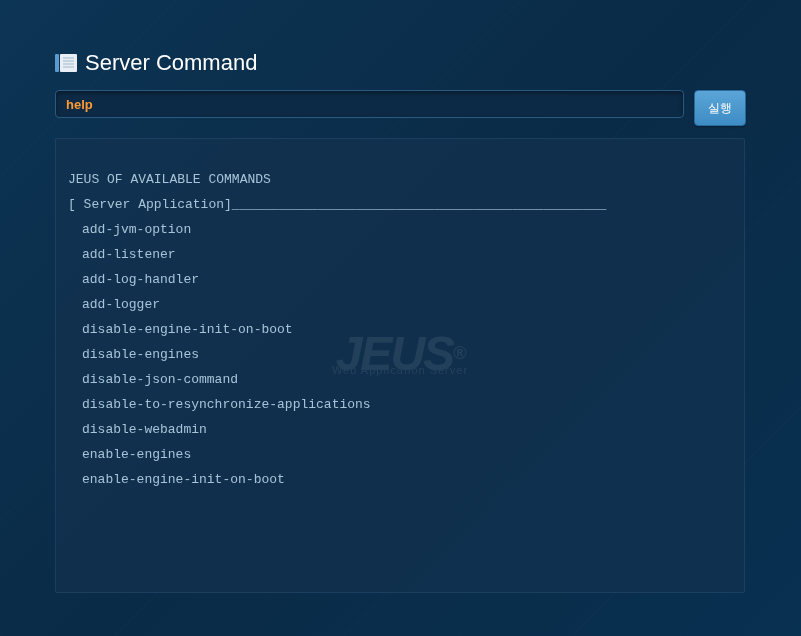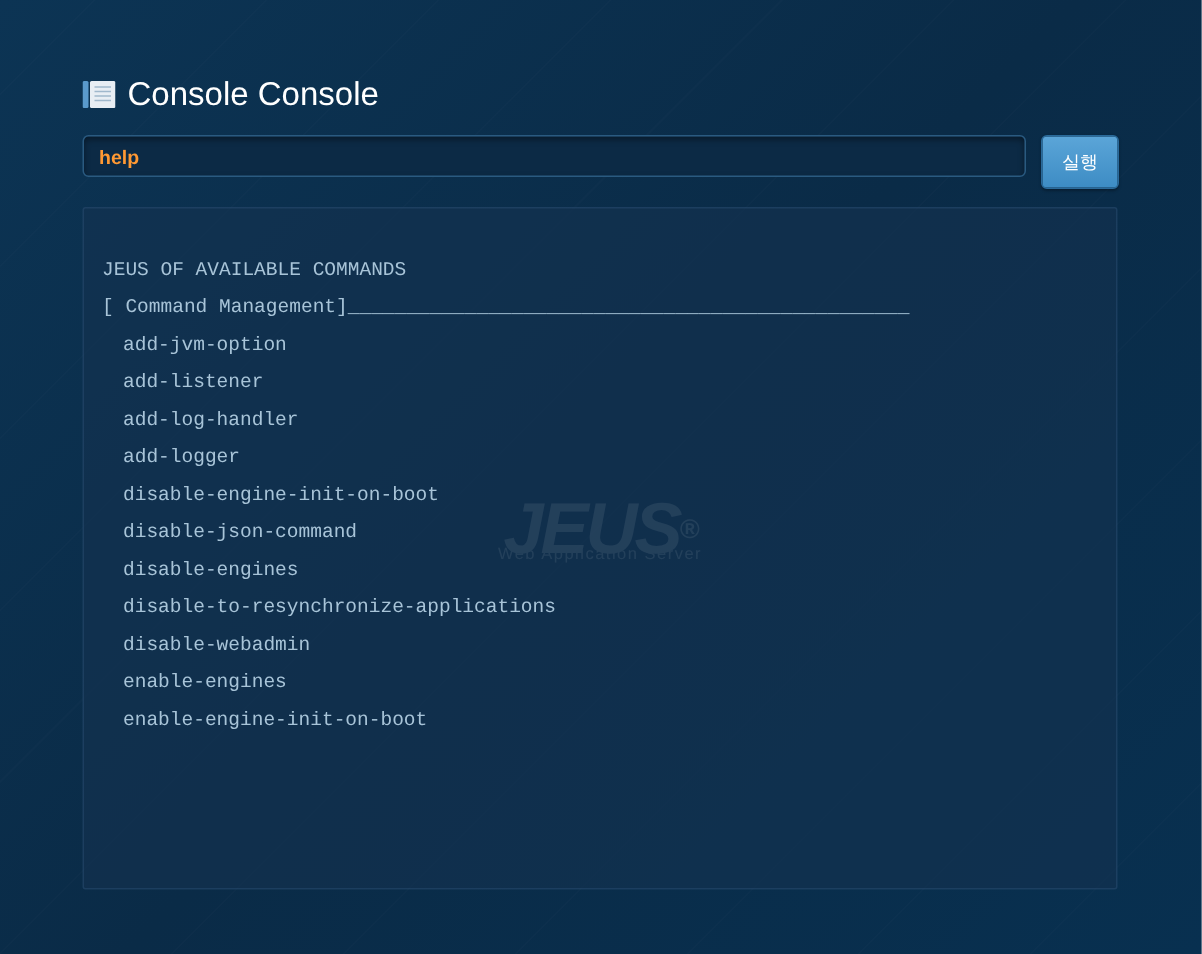--- a/index.html
+++ b/index.html
@@ -146,40 +146,40 @@
     <span class="title-icon">
       <svg width="22" height="18" viewBox="0 0 22 18">
         <rect x="0" y="0" width="4" height="18" fill="#5a9acc" rx="1"></rect>
         <rect x="5" y="0" width="17" height="18" fill="#e8eef4" rx="1"></rect>
         <line x1="8" y1="4" x2="19" y2="4" stroke="#a0b8cc" stroke-width="1"></line>
         <line x1="8" y1="7" x2="19" y2="7" stroke="#a0b8cc" stroke-width="1"></line>
         <line x1="8" y1="10" x2="19" y2="10" stroke="#a0b8cc" stroke-width="1"></line>
         <line x1="8" y1="13" x2="19" y2="13" stroke="#a0b8cc" stroke-width="1"></line>
       </svg>
     </span>
-    <span class="title-text">Console Console</span>
+    <span class="title-text">Server Command</span>
   </div>
 
   <div class="input-row">
     <input type="text" class="command-input" value="help" style="">
     <button class="execute-button">실행</button>
   </div>
 
   <div class="output-panel">
     <div class="watermark">
       <div class="watermark-main"><span>JEUS</span><span style="font-size:18px;vertical-align:top;">®</span></div>
       <div class="watermark-sub">Web Application Server</div>
     </div>
     <div class="output-line">JEUS OF AVAILABLE COMMANDS</div>
-    <div class="output-section">[ Command Management]________________________________________________</div>
+    <div class="output-section">[ Server Application]________________________________________________</div>
     <div class="output-line output-indent">add-jvm-option</div>
     <div class="output-line output-indent">add-listener</div>
     <div class="output-line output-indent">add-log-handler</div>
     <div class="output-line output-indent">add-logger</div>
     <div class="output-line output-indent">disable-engine-init-on-boot</div>
+    <div class="output-line output-indent">disable-engines</div>
     <div class="output-line output-indent">disable-json-command</div>
-    <div class="output-line output-indent">disable-engines</div>
     <div class="output-line output-indent">disable-to-resynchronize-applications</div>
     <div class="output-line output-indent">disable-webadmin</div>
     <div class="output-line output-indent">enable-engines</div>
     <div class="output-line output-indent">enable-engine-init-on-boot</div>
   </div>
 </div>
 
 </body></html>

